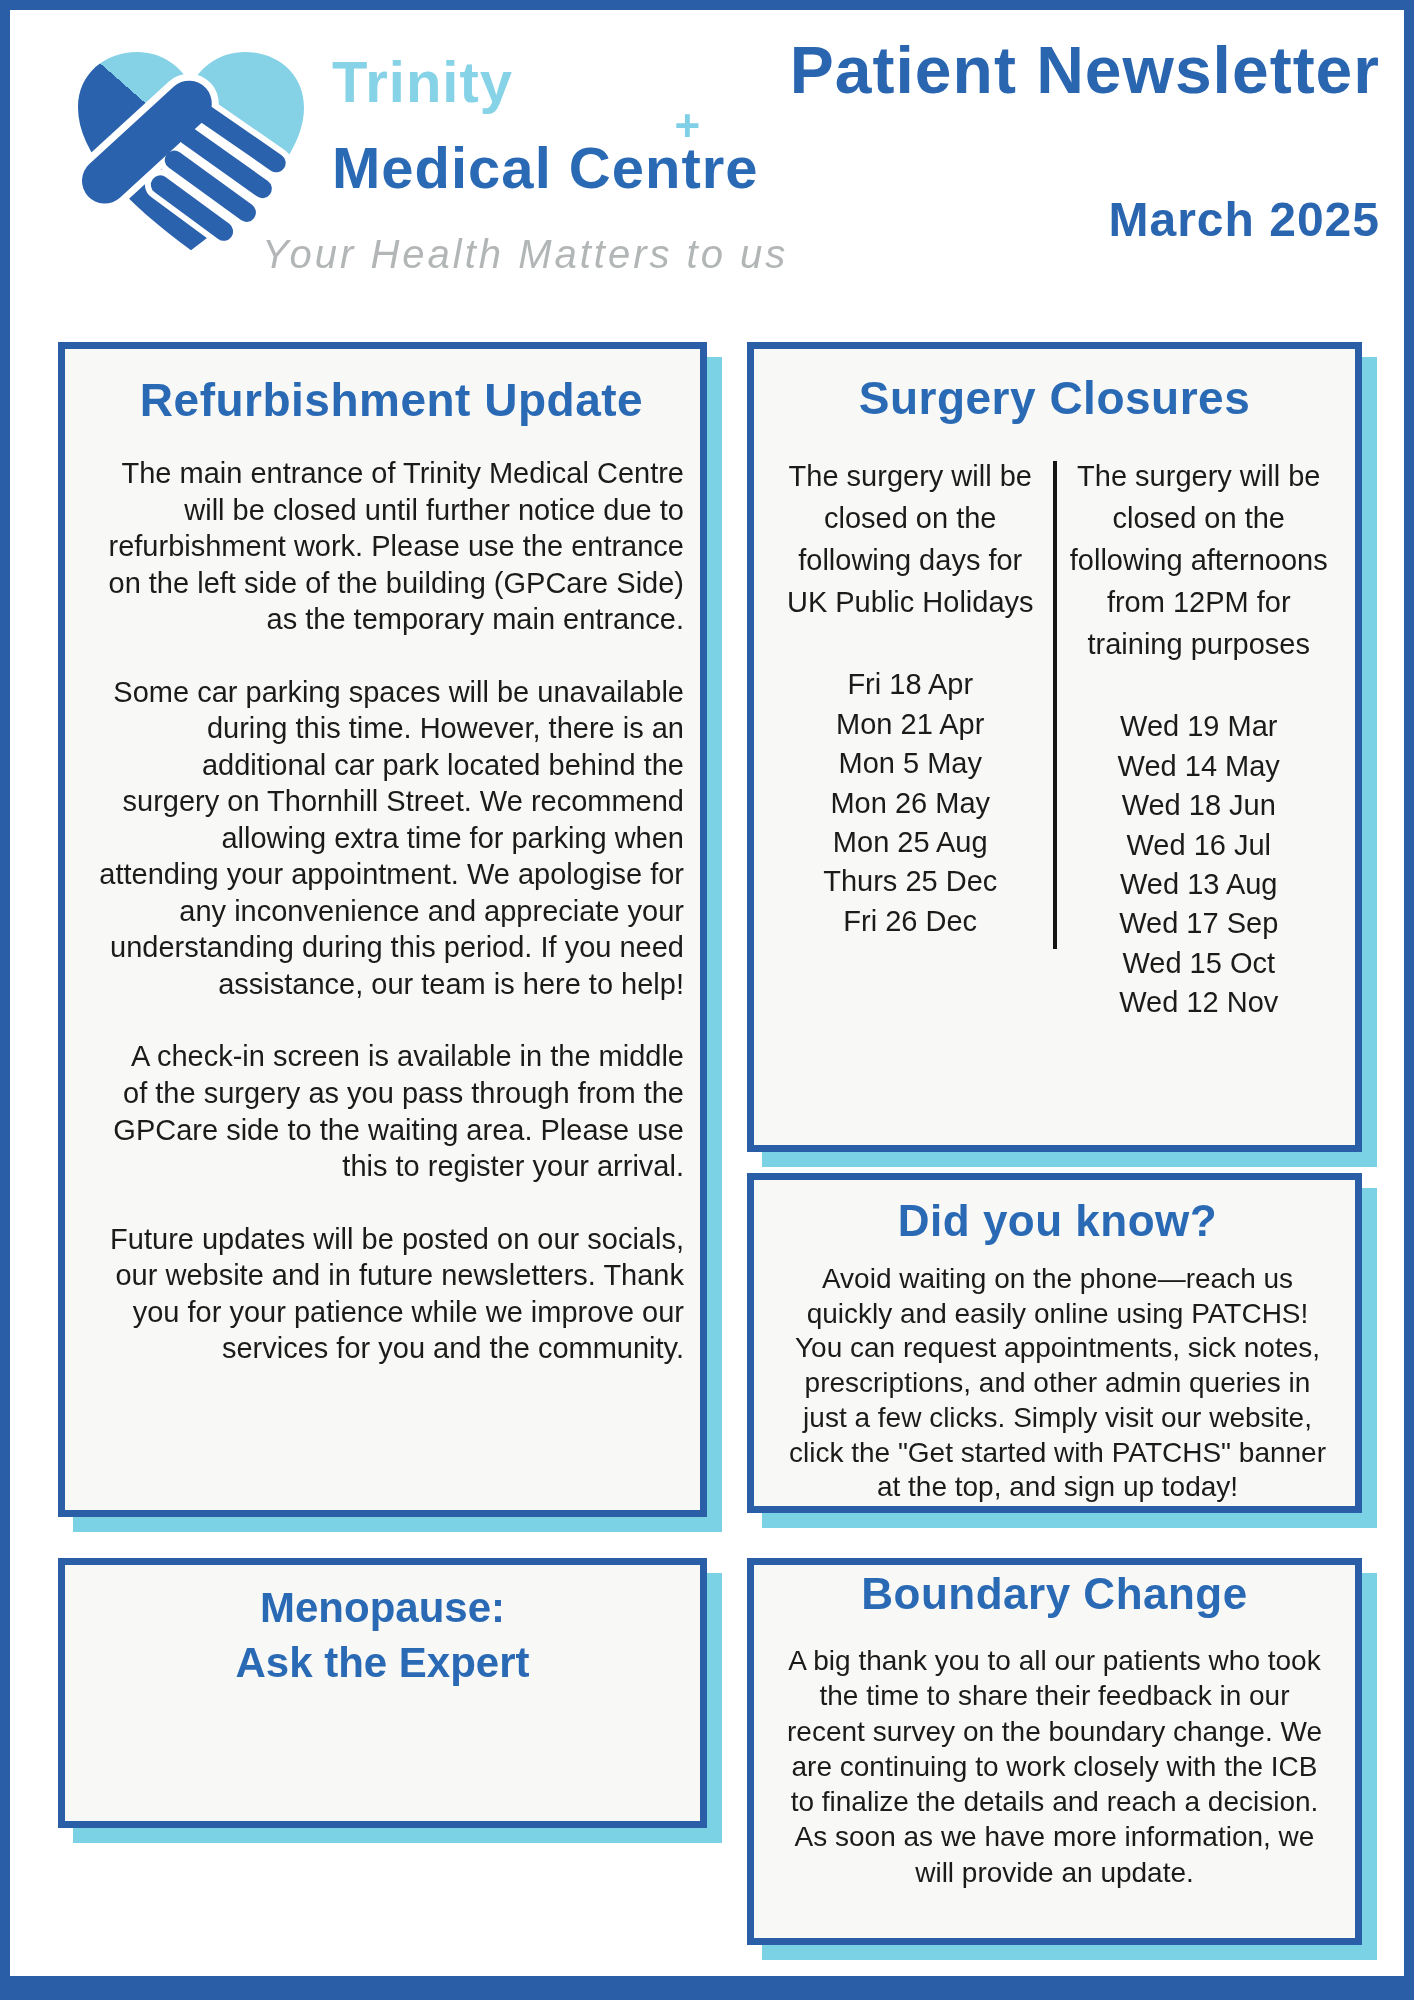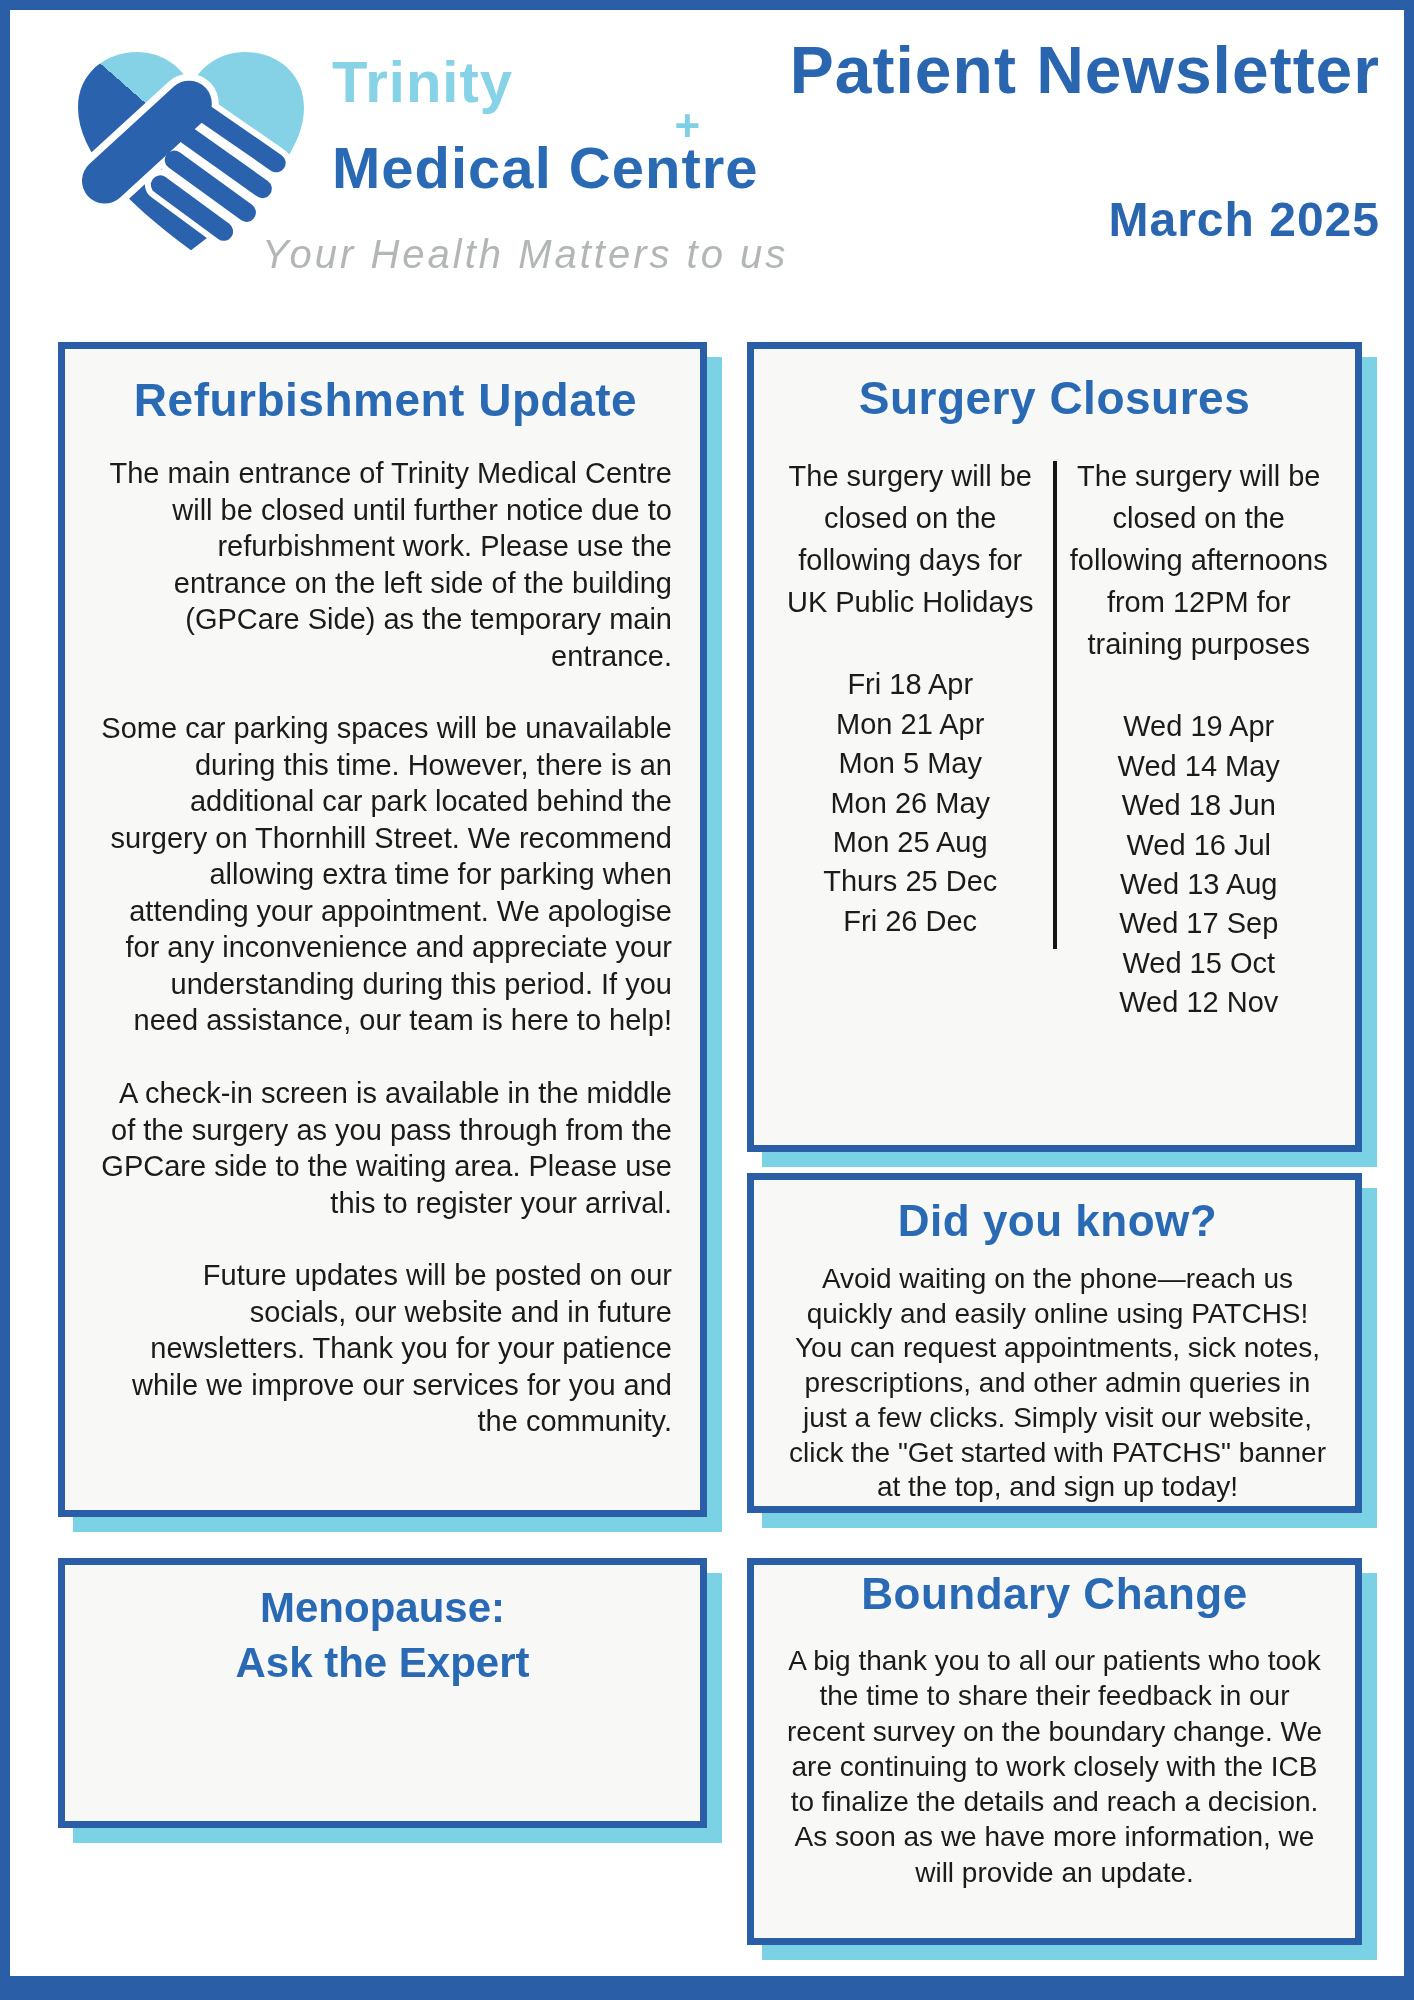--- a/index.html
+++ b/index.html
@@ -30,21 +30,21 @@
           letter-spacing:3px;color:#b3b6b7;}
   
   .box{
     position:absolute;
     background:#f8f8f6;
     border:7px solid #2a5fa8;
     box-sizing:border-box;
     box-shadow:15px 15px 0 0 #7bd2e5;
   }
   .box h2{margin:0;text-align:center;color:#2a6ab5;font-weight:800;letter-spacing:0.5px;}
-  .box-refurb{left:48px;top:332px;width:649px;height:1175px;padding:24px 28px 0 34px;}
+  .box-refurb{left:48px;top:332px;width:649px;height:1175px;padding:24px 16px 0 34px;}
   .box-refurb h2{font-size:46px;margin-bottom:28px;}
   .box-refurb p{margin:0 0 36px 0;font-size:29px;line-height:1.26;color:#1b1b1b;text-align:right;}
   .box-surgery{left:737px;top:332px;width:615px;height:810px;padding:22px 12px 0 12px;}
   .box-surgery h2{font-size:46px;margin-bottom:30px;}
   .surgery-cols{display:flex;position:relative;}
   .surgery-col{width:50%;padding:0 14px;box-sizing:border-box;text-align:center;}
   .surgery-intro{margin:0;font-size:29px;line-height:1.45;color:#1b1b1b;}
   .date-list{margin-top:42px;font-size:29px;line-height:1.36;color:#1b1b1b;}
   .surgery-divider{position:absolute;left:calc(50% - 2px);top:6px;width:4px;height:488px;
           background:#151515;}
@@ -122,21 +122,21 @@
             <div>Mon 26 May</div>
             <div>Mon 25 Aug</div>
             <div>Thurs 25 Dec</div>
             <div>Fri 26 Dec</div>
           </div>
       </div>
       <div class="surgery-divider"></div>
       <div class="surgery-col">
         <p class="surgery-intro">The surgery will be closed on the following afternoons from 12PM for training purposes</p>
         <div class="date-list">
-            <div>Wed 19 Apr</div>
+            <div>Wed 19 Mar</div>
             <div>Wed 14 May</div>
             <div>Wed 18 Jun</div>
             <div>Wed 16 Jul</div>
             <div>Wed 13 Aug</div>
             <div>Wed 17 Sep</div>
             <div>Wed 15 Oct</div>
             <div>Wed 12 Nov</div>
           </div>
       </div>
     </div>

